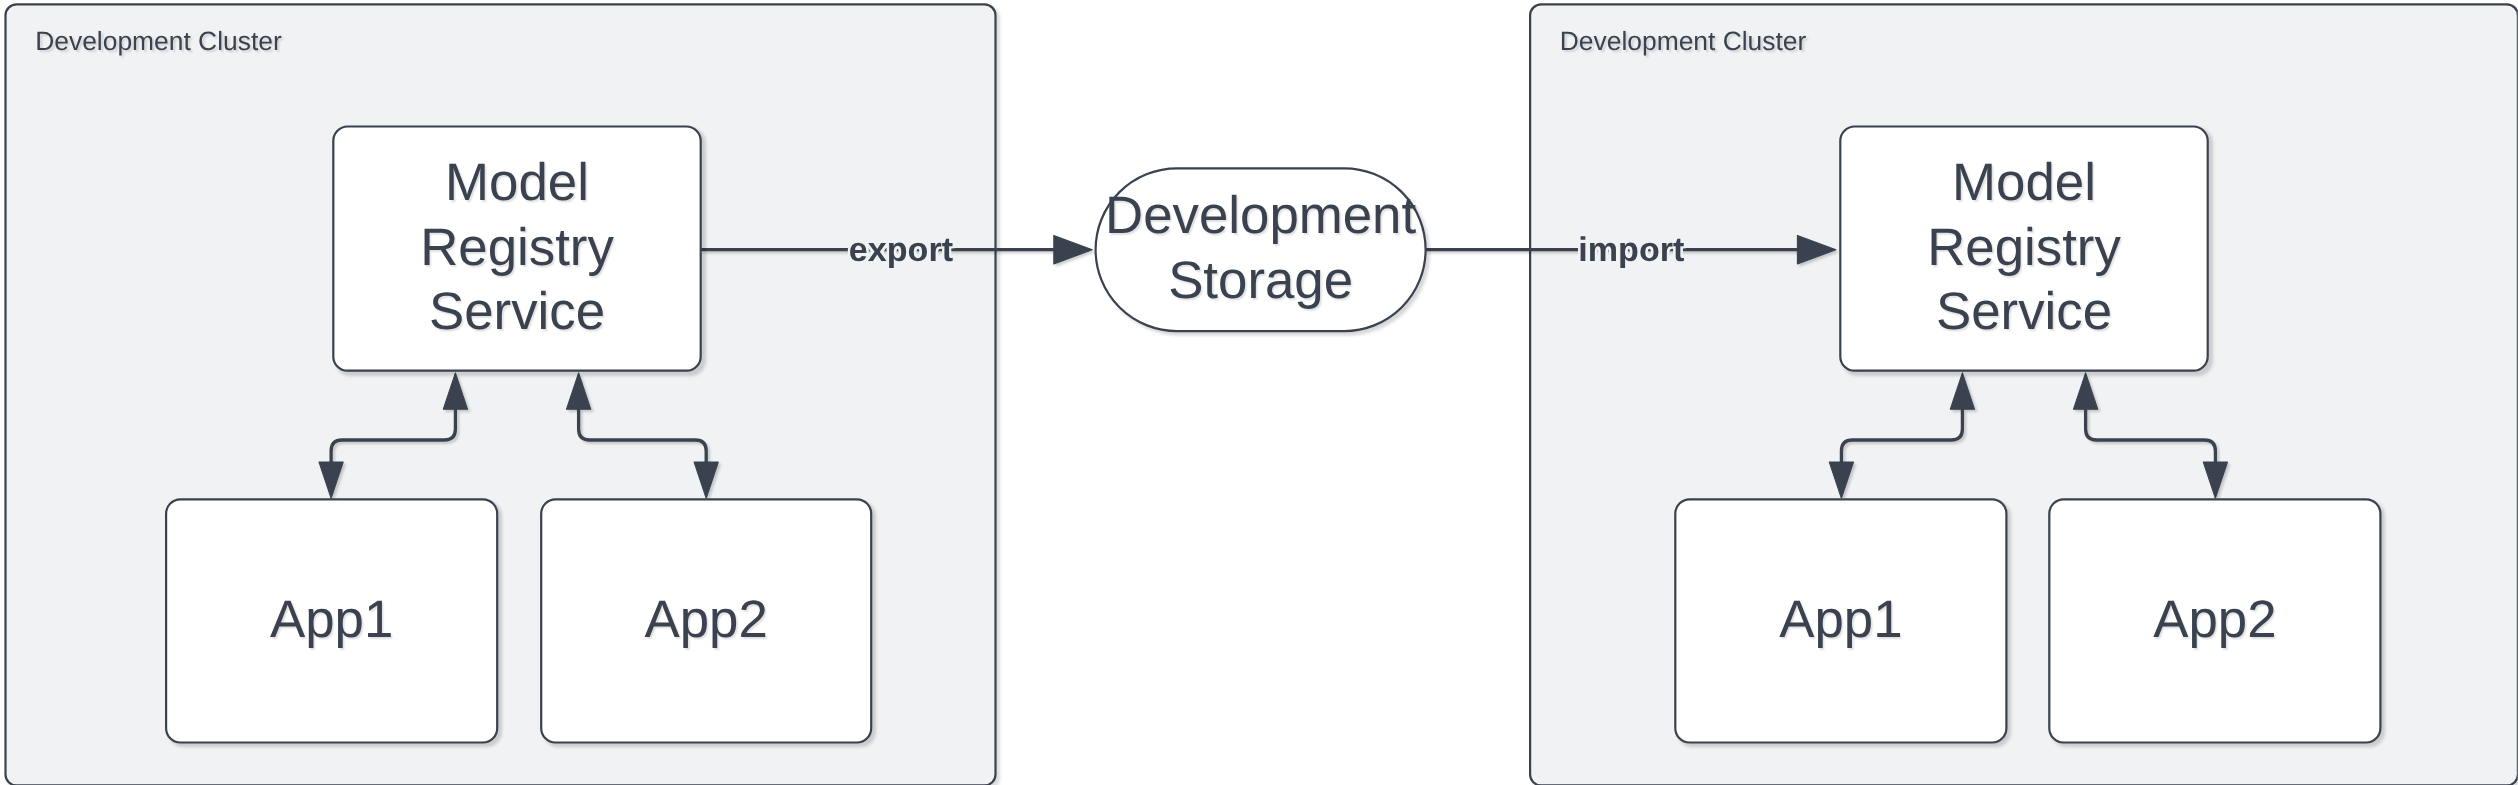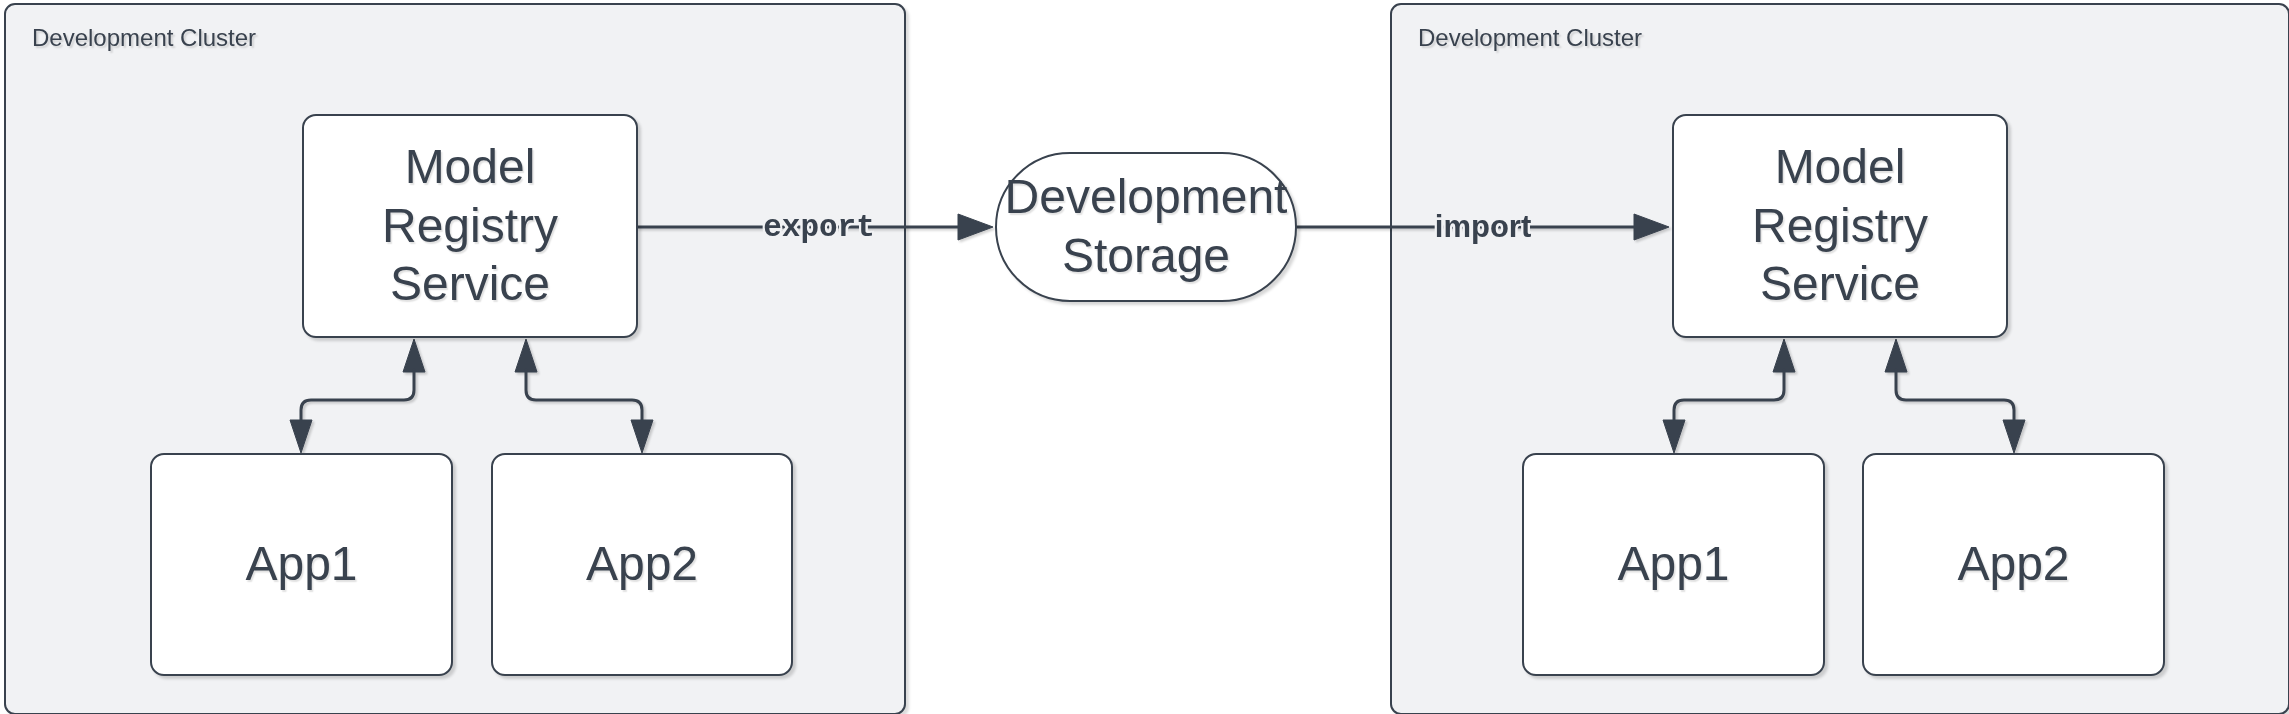--- a/index.html
+++ b/index.html
@@ -149,16 +149,16 @@
   <div class="node" style="left:1672px;top:114px;width:336px;height:224px;">
     <span>Model Registry Service</span>
   </div>
   <div class="node" style="left:1522px;top:453px;width:303px;height:223px;">
     <span>App1</span>
   </div>
   <div class="node" style="left:1862px;top:453px;width:303px;height:223px;">
     <span>App2</span>
   </div>
 
-  <div class="edge-label" style="left:819px;top:227px;font-family:Liberation Mono, monospace;">export</div>
+  <div class="edge-label" style="left:819px;top:227px;">export</div>
   <div class="edge-label" style="left:1483px;top:227px;text-align:center;">import</div>
 
 </div>
 
 </body></html>

